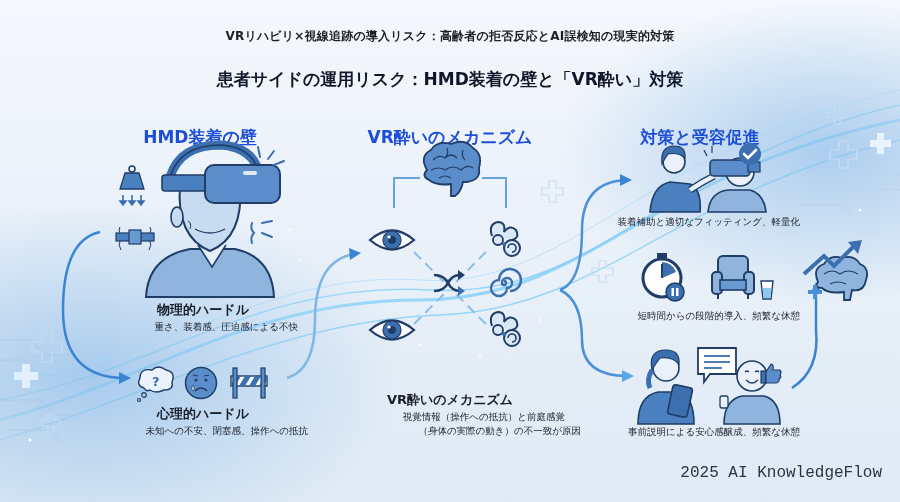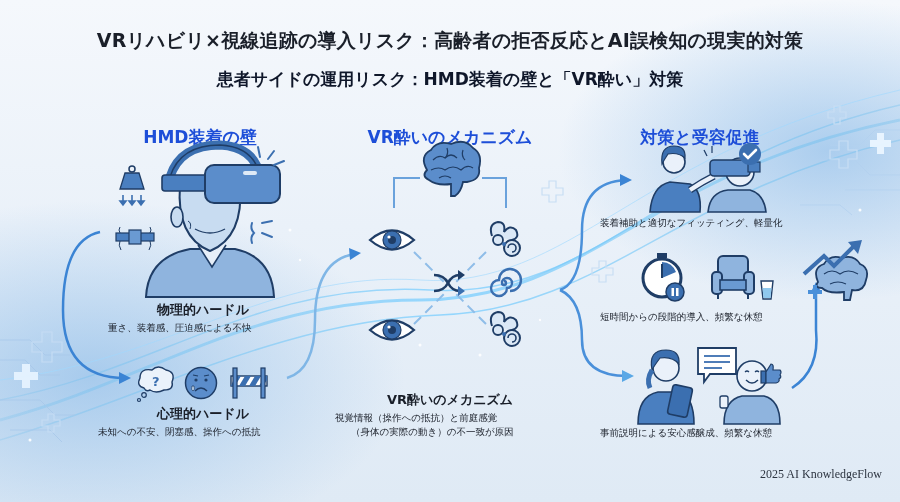--- a/index.html
+++ b/index.html
@@ -6,35 +6,35 @@
   html, body { width: 900px; height: 502px; overflow: hidden; }
   body {
     font-family: "DejaVu Sans", "Liberation Sans", sans-serif;
     color: #1c2430;
     background: linear-gradient(180deg, #f5f8fc 0%, #eaf1f9 45%, #dfeaf5 100%);
     position: relative;
   }
   .bg-layer { position: absolute; inset: 0; pointer-events: none; }
   .title {
     position: absolute; left: 0; right: 0; top: 28px;
-    text-align: center; font-weight: bold; font-size: 19px; color: #1a1f29;
+    text-align: center; font-weight: bold; font-size: 12px; color: #1a1f29;
     letter-spacing: 0.2px;
   }
   .subtitle {
     position: absolute; left: 0; right: 0; top: 68px;
     text-align: center; font-weight: bold; font-size: 17px; color: #0f172a;
   }
   .section-head {
     position: absolute; font-weight: bold; font-size: 17px; color: #1d4ed8;
     text-align: center;
     margin-top: 12px;
   }
   .cap-title { position: absolute; font-weight: bold; font-size: 13px; text-align: center; color: #1a1f29; }
-  .cap-text { position: absolute; font-size: 9.5px; text-align: left; color: #1a1f29; line-height: 1.45; }
-  .footer { position: absolute; right: 18px; bottom: 20px; font-size: 12px; color: #2c3440; font-family: Liberation Serif, serif; }
+  .cap-text { position: absolute; font-size: 9.5px; text-align: right; color: #1a1f29; line-height: 1.45; font-family: Liberation Mono, monospace; }
+  .footer { position: absolute; right: 18px; bottom: 20px; font-size: 16px; color: #2c3440; font-family: Liberation Mono, monospace; }
   svg.ic { position: absolute; overflow: visible; }
 </style>
 </head>
 <body>
 
 <svg class="bg-layer" width="900" height="502" viewBox="0 0 900 502">
   <defs>
     <linearGradient id="wave" x1="0" x2="1">
       <stop offset="0" stop-color="#5ab8ec" stop-opacity="0.2"></stop>
       <stop offset="0.5" stop-color="#7fd0ff" stop-opacity="0.8"></stop>

